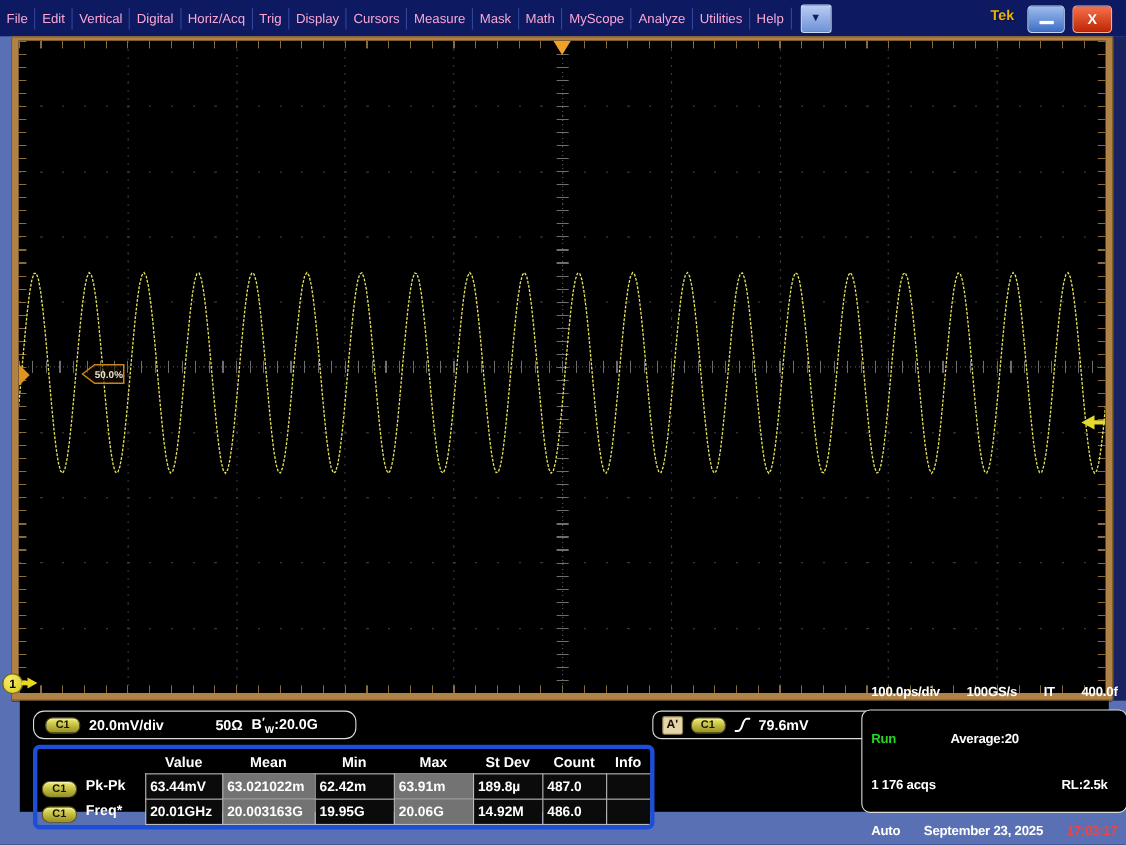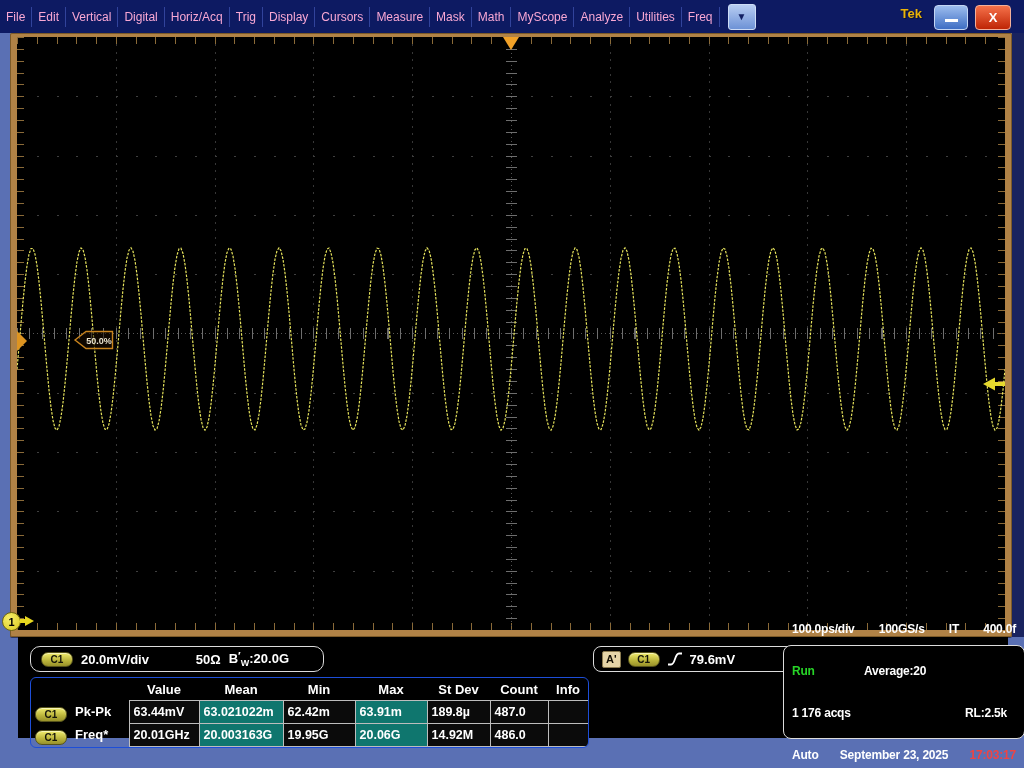--- a/index.html
+++ b/index.html
@@ -88,30 +88,30 @@
 
   #acqbox{left:765px;top:8px;width:224px;height:88px;border-radius:8px;flex-direction:column;
       justify-content:center;align-items:stretch;padding:2px 8px;display:flex;}
   .acq-row{display:flex;align-items:center;height:20px;font-weight:bold;font-size:12px;
       letter-spacing:-0.2px;white-space:nowrap;}
   .acq-sb{justify-content:space-between;}
   .run-state{color:#27d427;width:72px;flex:0 0 72px;}
   .rl{margin-left:auto;margin-right:9px;}
   .time-orange{color:#ef4444;}
 
-  #mtable-wrap{position:absolute;left:12px;top:40px;width:557px;border:1px solid #1d4ed8;
+  #mtable-wrap{position:absolute;left:12px;top:40px;width:557px;border:4px solid #1d4ed8;
       border-radius:6px;overflow:hidden;}
   #meas-table{border-collapse:collapse;table-layout:fixed;width:557px;color:#fff;}
   #meas-table td{height:20px;overflow:hidden;white-space:nowrap;}
   .mhead td{font-weight:bold;font-size:13px;text-align:center;height:21px;}
   .mlabel{border:none;padding-left:4px;}
   .mlabel .ch-badge{display:inline-block;margin-right:8px;vertical-align:-2px;}
   .mname{font-weight:bold;font-size:13px;}
   .mcell{border:1px solid #bdbdbd;background:#0b0b0b;font-weight:bold;font-size:12.5px;padding-left:4px;}
-  .mcell.alt{background:#0f766e;}
+  .mcell.alt{background:#737373;}
 </style>
 </head>
 <body>
 
 <div id="app">
 
   <div id="menu-bar">
     <span class="menu-item">File</span>
       <span class="menu-sep"></span>
     <span class="menu-item">Edit</span>
@@ -133,21 +133,21 @@
     <span class="menu-item">Mask</span>
       <span class="menu-sep"></span>
     <span class="menu-item">Math</span>
       <span class="menu-sep"></span>
     <span class="menu-item">MyScope</span>
       <span class="menu-sep"></span>
     <span class="menu-item">Analyze</span>
       <span class="menu-sep"></span>
     <span class="menu-item">Utilities</span>
       <span class="menu-sep"></span>
-    <span class="menu-item">Freq</span>
+    <span class="menu-item">Help</span>
       <span class="menu-sep"></span>
     <span id="menu-dropdown-btn">
         <span>▼</span>
       </span>
     <span id="watermark">MSO70000</span>
     <span id="brand">Tek</span>
     <span id="min-btn">
         <span class="bar"></span>
       </span>
     <span id="close-btn">

